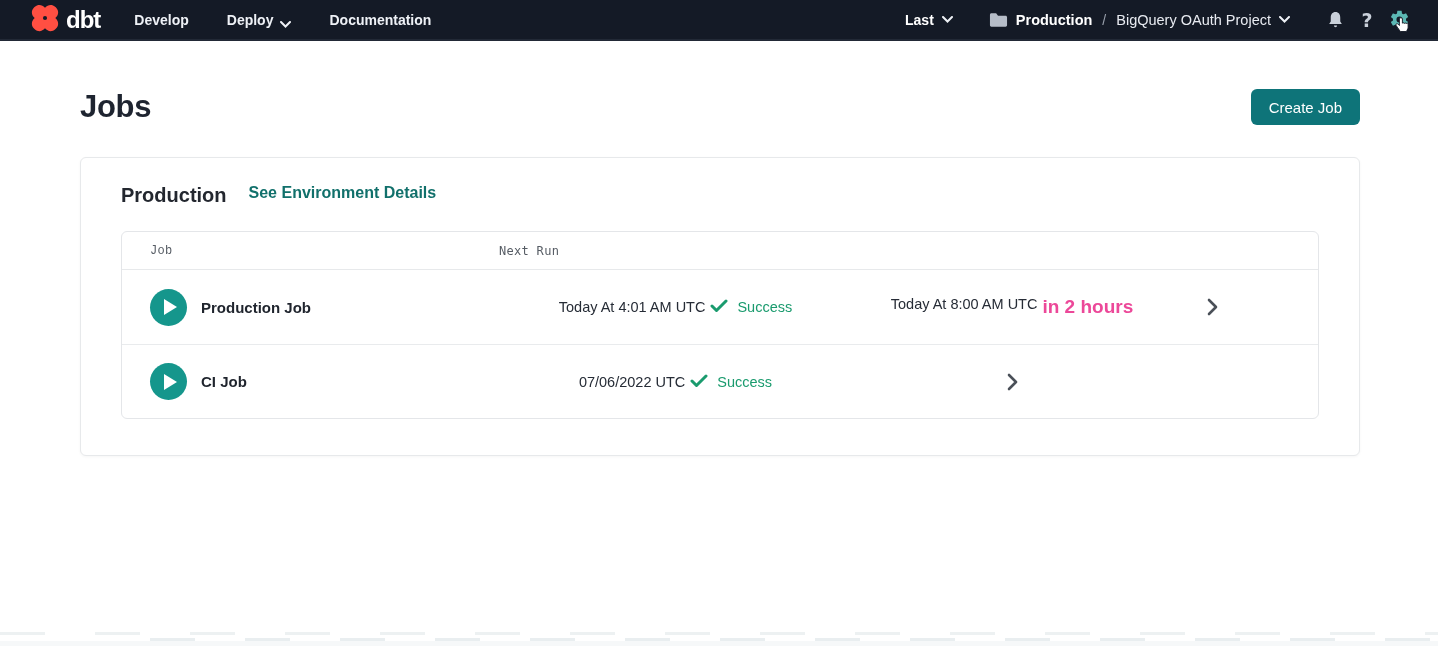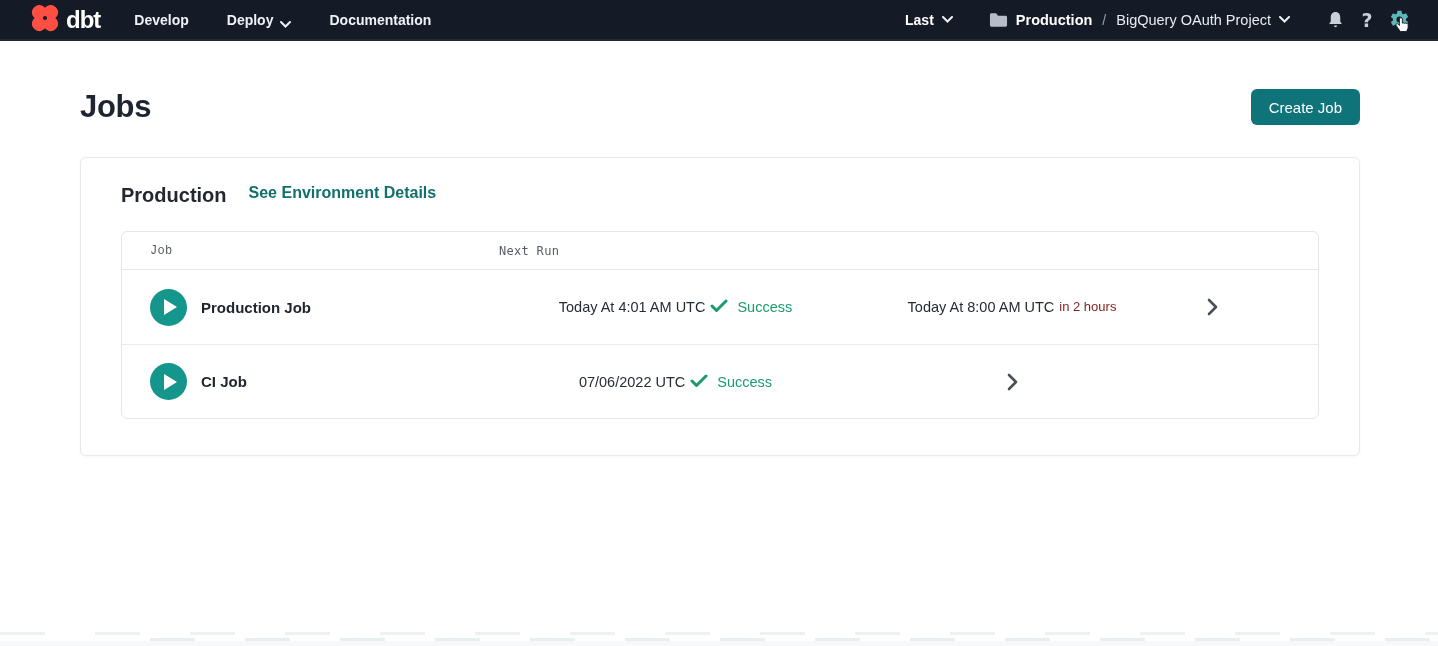--- a/index.html
+++ b/index.html
@@ -53,21 +53,21 @@
   .t-row { min-height:74px; cursor:pointer; }
   .t-row + .t-row { border-top:1px solid #e9ebed; }
   .cell-job { display:flex; align-items:center; gap:14px; padding:18px 0 18px 28px;text-align:right; }
   .play-btn { width:37px; height:37px; border-radius:50%; background:#15968c; flex:none;
               display:flex; align-items:center; justify-content:center; cursor:pointer; }
   .play-tri { width:0; height:0; border-left:13px solid #fff; border-top:8px solid transparent;
               border-bottom:8px solid transparent; margin-left:4px; }
   .job-name { font-size:15px; font-weight:700; color:#1f242d; }
   .cell-2line { display:flex; flex-direction:row; gap:5px; justify-content:center; }
   .ts { font-size:14.5px; color:#262c36; }
-  .sub { font-size:13px; color:#7f1d1d; }
+  .sub { font-size:19px; color:#ec4899;font-weight:bold; }
   .status { display:flex; align-items:flex-start; gap:9px; }
   .status-label { font-size:14.5px; color:#1a9b6e; }
   .cell-arrow { display:flex; justify-content:center; }
 
   
   .bottom-texture { position:fixed; left:0; bottom:0; width:100%; height:15px;
       background:
         repeating-linear-gradient(90deg,#edf1f2 0 45px,transparent 45px 95px) 0 1px/100% 3px no-repeat,
         repeating-linear-gradient(90deg,#e9eef0 0 45px,transparent 45px 95px) 150px 7px/100% 3px no-repeat,
         linear-gradient(#f6f8f9,#f6f8f9) 0 10px/100% 5px no-repeat; }

